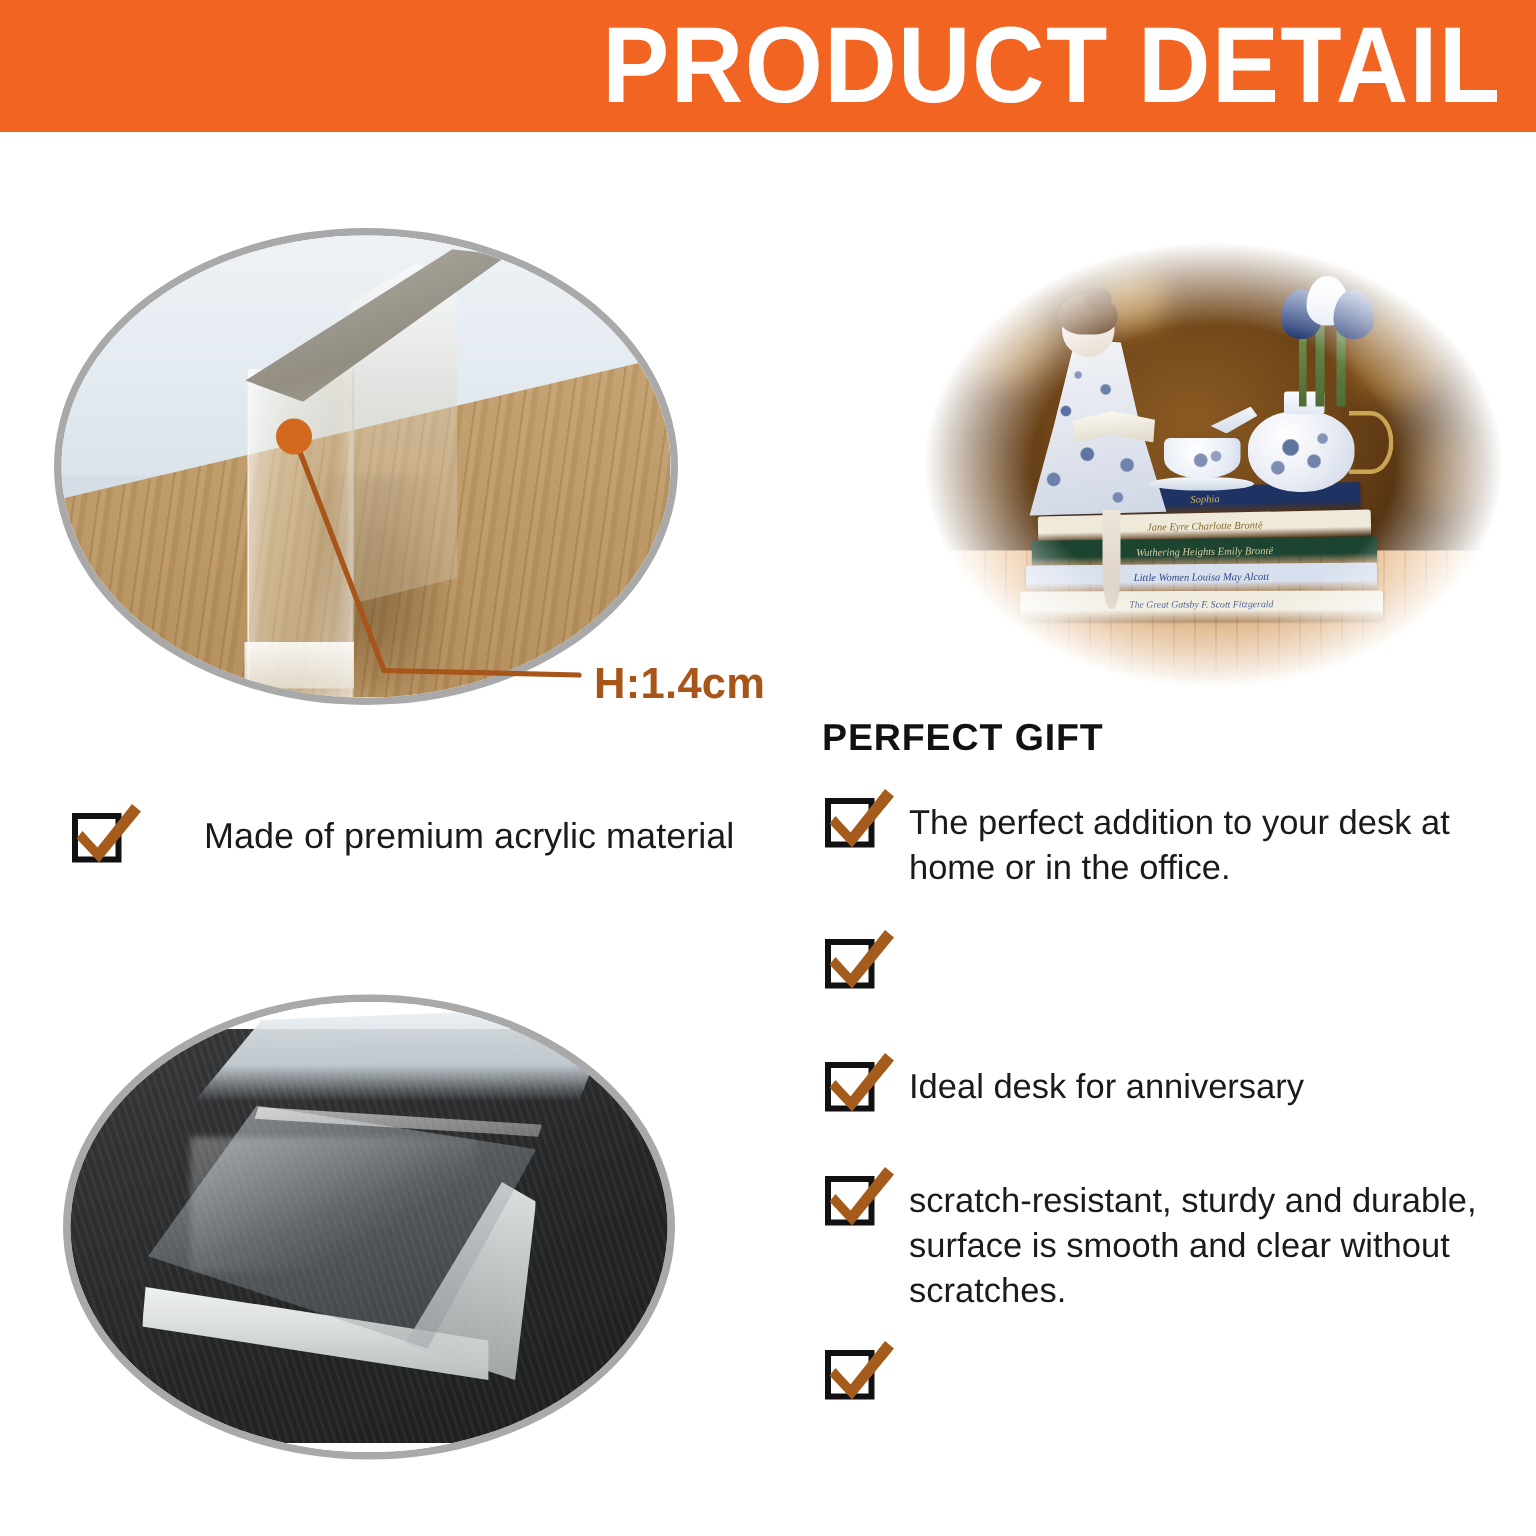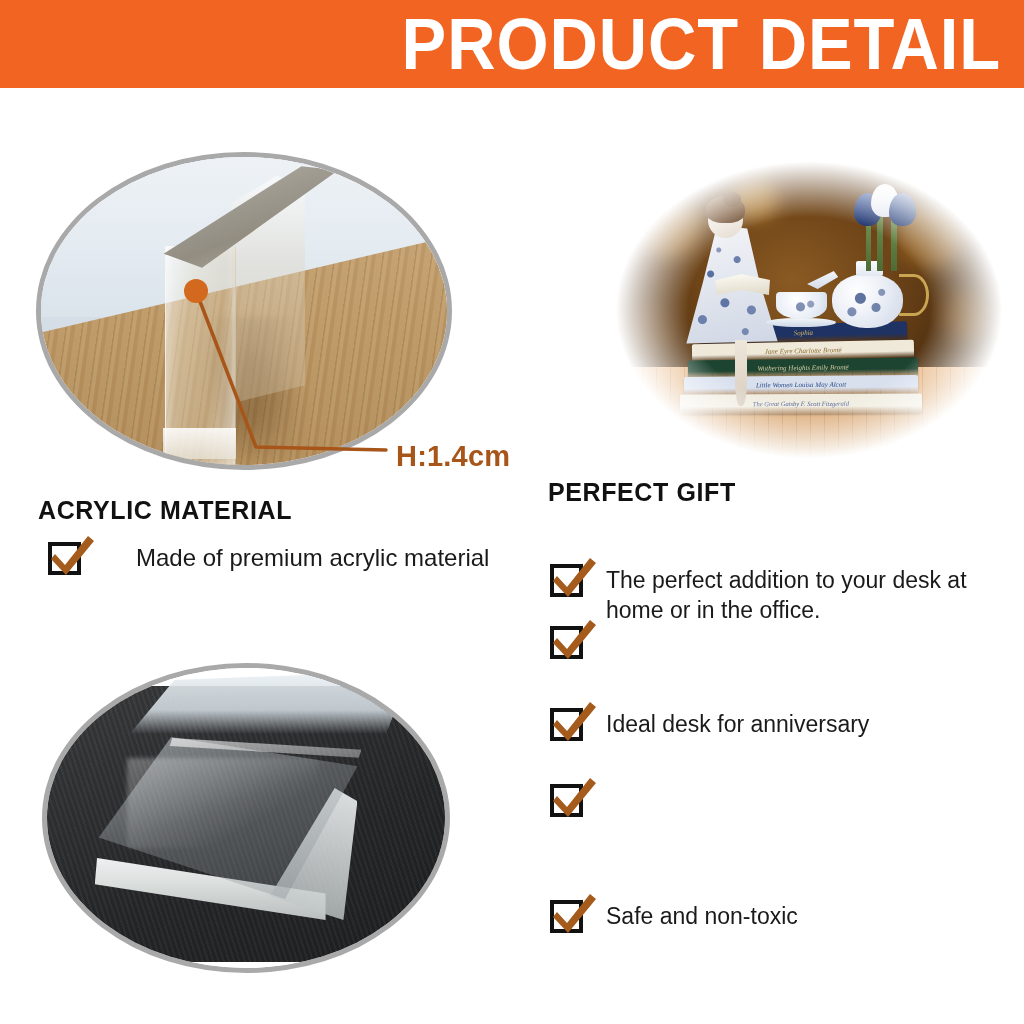--- a/index.html
+++ b/index.html
@@ -194,21 +194,21 @@
     font-family:"Liberation Sans", sans-serif;
     font-size:23px;line-height:30px;color:#1a1a1a;
     padding-top:5px;
   }
   .feature-text.big{font-size:24px;}
 
   
   #feat-acrylic{left:48px;top:538px;width:470px;gap:32px;}
 
   
-  #feat-g1{left:550px;top:560px;width:438px;}
+  #feat-g1{left:550px;top:528px;width:438px;}
   #feat-g2{left:550px;top:622px;width:438px;}
   #feat-g3{left:550px;top:704px;width:438px;}
   #feat-g4{left:550px;top:780px;width:450px;}
   #feat-g5{left:550px;top:896px;width:438px;}
 
   
   #callout{position:absolute;left:0;top:0;width:1024px;height:1024px;pointer-events:none;}
   .callout-label{
     position:absolute;left:396px;top:440px;
     font-family:"Liberation Sans", sans-serif;
@@ -300,21 +300,20 @@
       <div class="acrylic-sheen"></div>
     </div>
   </div>
 
   <svg id="callout">
     <polyline points="196,291 256,447 386,450" fill="none" stroke="#a8551a" stroke-width="3.5" stroke-linejoin="round" stroke-linecap="round"></polyline>
     <circle cx="196" cy="291" r="12" fill="#d2691e"></circle>
   </svg>
   <div class="callout-label">H:1.4cm</div>
 
-  <div class="section-head" id="head-acrylic">ACRYLIC MATERIAL</div>
 
   <div class="feature" id="feat-acrylic">
     <span class="check">
       <span class="box"></span>
       <svg viewBox="0 0 44 46">
         <path d="M5 22 L15 33 L38 4 L44 9 L16 43 L1 27 Z" fill="#a55b1b"></path>
       </svg>
     </span>
     <span class="feature-text big">Made of premium acrylic material</span>
   </div>
@@ -350,25 +349,25 @@
     <span class="feature-text">Ideal desk for anniversary</span>
   </div>
 
   <div class="feature" id="feat-g4">
     <span class="check">
       <span class="box"></span>
       <svg viewBox="0 0 44 46">
         <path d="M5 22 L15 33 L38 4 L44 9 L16 43 L1 27 Z" fill="#a55b1b"></path>
       </svg>
     </span>
+    <span class="feature-text">scratch-resistant, sturdy and durable, surface is smooth and clear without scratches.</span>
   </div>
 
   <div class="feature" id="feat-g5">
     <span class="check">
       <span class="box"></span>
       <svg viewBox="0 0 44 46">
         <path d="M5 22 L15 33 L38 4 L44 9 L16 43 L1 27 Z" fill="#a55b1b"></path>
       </svg>
     </span>
-    <span class="feature-text">Safe and non-toxic</span>
   </div>
 
 </div>
 
 </body></html>

